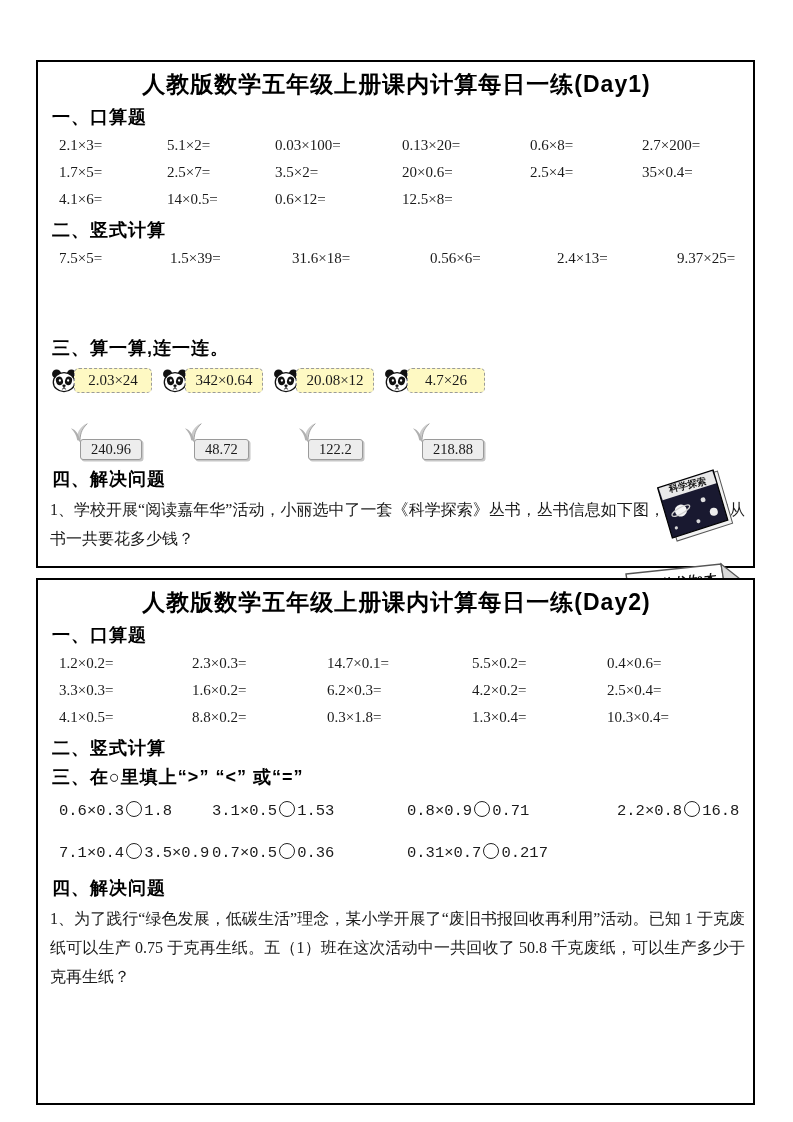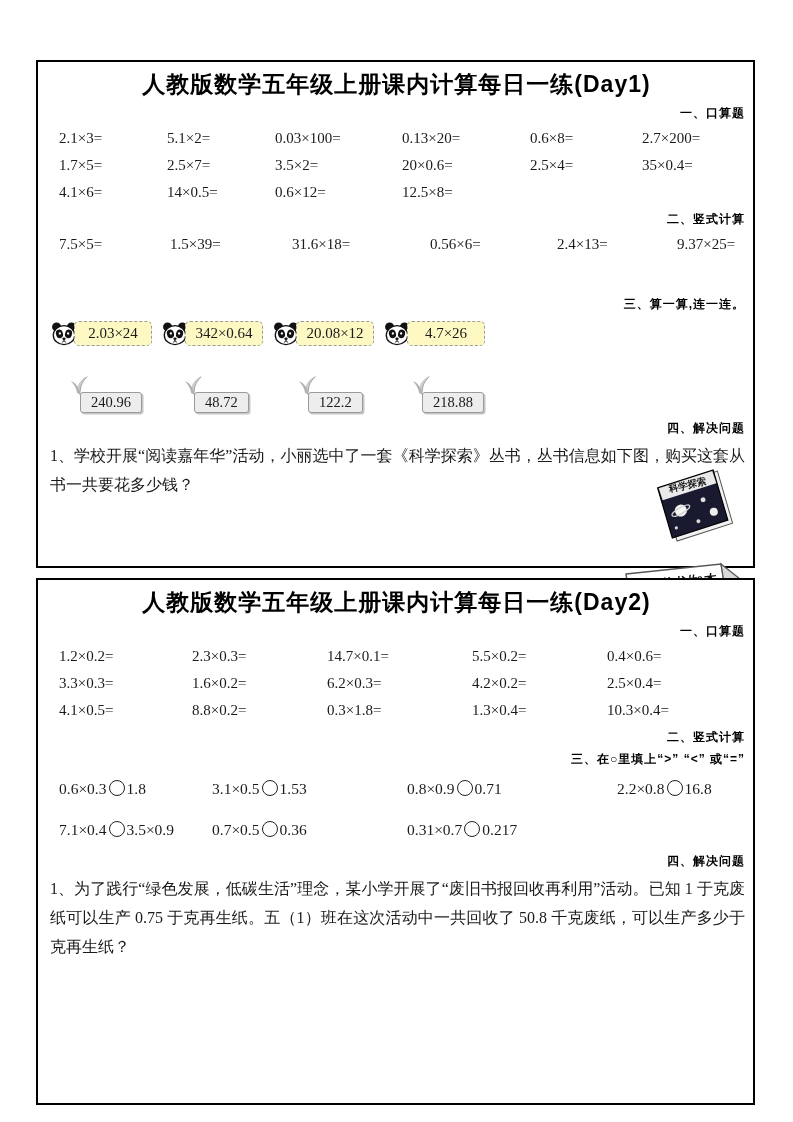--- a/index.html
+++ b/index.html
@@ -5,28 +5,28 @@
   html,body{margin:0;padding:0;background:#fff;}
   .sheet{position:relative;width:793px;height:1122px;background:#ffffff;color:#1a1a1a;
          font-family:"Liberation Serif","DejaVu Serif",serif;overflow:hidden;}
   .page-box{position:absolute;left:36px;width:719px;border:2px solid #000;box-sizing:border-box;background:#fff;}
   .box1{top:60px;height:508px;}
   .box2{top:578px;height:527px;}
   .inner{position:relative;padding:0 8px 0 10px;}
   .page-title{margin:7px 0 0 0;text-align:center;font-family:"Liberation Sans","DejaVu Sans",sans-serif;
               font-size:23px;font-weight:700;letter-spacing:1px;color:#000;}
   .sec-heading{margin:5px 0 0 4px;font-family:"Liberation Sans","DejaVu Sans",sans-serif;
-               font-size:12px;font-weight:700;letter-spacing:1px;color:#000;text-align:right;}
+               font-size:18px;font-weight:700;letter-spacing:1px;color:#000;}
   .grid{display:grid;grid-auto-rows:27px;align-items:center;margin:3px 0 0 0;padding-left:11px;font-size:15px;}
   .oral1{grid-template-columns:108px 108px 127px 128px 112px 1fr;}
-  .vert1{grid-template-columns:111px 122px 138px 127px 120px 1fr;margin-bottom:38px;}
+  .vert1{grid-template-columns:111px 122px 138px 127px 120px 1fr;margin-bottom:64px;}
   .oral2{grid-template-columns:133px 135px 145px 135px 1fr;}
   .vert2{grid-template-columns:118px 122px 118px 115px 120px 1fr;margin-bottom:62px;}
   .cmp-grid{display:grid;grid-template-columns:153px 195px 210px 1fr;row-gap:23px;margin:12px 0 0 0;
-            padding-left:11px;font-size:15.5px;}
+            padding-left:11px;font-size:15.5px;font-family:Liberation Mono, monospace;}
   .circle{display:inline-block;width:14px;height:14px;border:1.5px solid #222;border-radius:50%;
           vertical-align:-2px;margin:0 2px;background:#fff;}
   .panda-row{display:flex;gap:9px;margin:8px 0 0 2px;align-items:center;}
   .panda-item{display:flex;align-items:center;}
   .expr-box{display:inline-block;border:1px dashed #9a9a9a;border-radius:5px;padding:3px 8px;margin-left:-4px;
             font-size:15px;background:#fef9c3;min-width:60px;text-align:center;}
   .answer-row{display:flex;margin:32px 0 0 0;}
   .answer-item{position:relative;width:114px;height:38px;}
   .leaf{position:absolute;left:22px;top:-4px;}
   .answer-box{position:absolute;left:32px;top:14px;background:#ededed;border:1px solid #9a9a9a;border-radius:3px;

